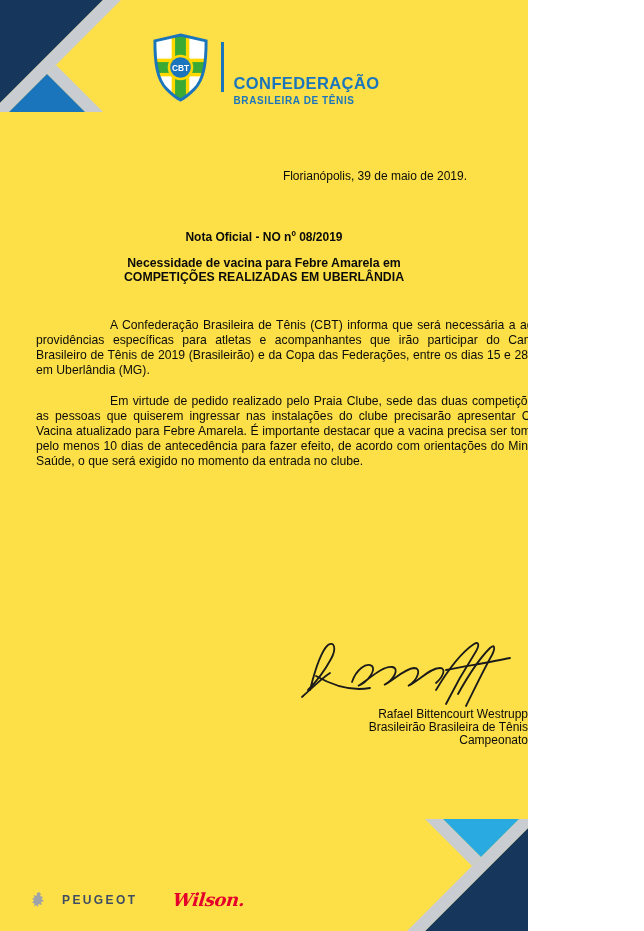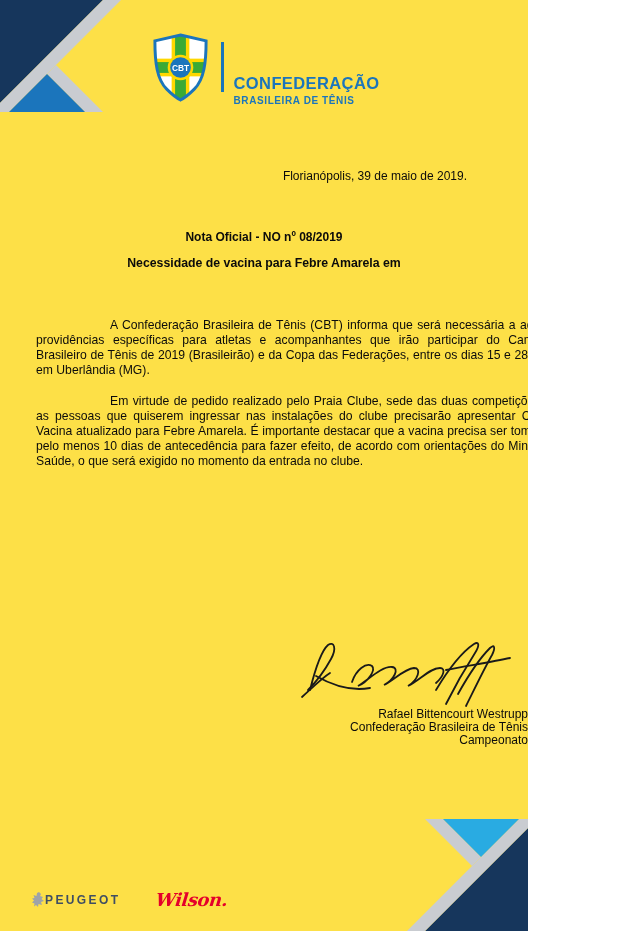--- a/index.html
+++ b/index.html
@@ -26,21 +26,21 @@
     margin:0 0 16px 0;font-size:12.2px;line-height:15px;
     text-align:justify;text-indent:74px;
   }
   
   .sig-block{position:absolute;top:640px;left:0;right:0;display:flex;flex-direction:column;align-items:flex-end;}
   .sig-scribble{display:block;margin-left:14px;}
   .sig-name,.sig-org,.sig-role{font-size:12px;line-height:13px;text-align:center;}
   
   .footer-address{position:absolute;left:33px;top:836px;color:#1b75bc;font-size:8px;font-weight:bold;letter-spacing:.35px;line-height:22px;white-space:nowrap;}
   .sponsors{position:absolute;left:31px;top:889px;display:flex;align-items:center;gap:36px;}
-  .peugeot{display:flex;align-items:center;gap:0;}
+  .peugeot{display:flex;align-items:center;gap:17px;}
   .peugeot-label{font-size:12px;font-weight:bold;letter-spacing:2.4px;color:#3f4e63;}
   .wilson-label{font-family:"DejaVu Serif","Liberation Serif",serif;font-style:italic;font-weight:bold;font-size:18px;color:#e4002b;letter-spacing:-.5px;transform:skewX(-6deg);}
 </style>
 </head>
 <body>
 
 <div class="page">
 
   <svg class="corner-tl" width="125" height="113" viewBox="0 0 125 113">
     <polygon points="0,0 103,0 0,103" fill="#16365c"></polygon>
@@ -83,41 +83,42 @@
       <div class="org-line2">BRASILEIRA DE TÊNIS</div>
     </div>
   </div>
 
   <div class="date-line">Florianópolis, 39 de maio de 2019.</div>
 
   <div class="title">Nota Oficial - NO nº 08/2019</div>
 
   <div class="subtitle">
     <div>Necessidade de vacina para Febre Amarela em</div>
+    <div>COMPETIÇÕES REALIZADAS EM UBERLÂNDIA</div>
   </div>
 
   <div class="body-text">
     <p>A Confederação Brasileira de Tênis (CBT) informa que será necessária a adoção de providências específicas para atletas e acompanhantes que irão participar do Campeonato Brasileiro de Tênis de 2019 (Brasileirão) e da Copa das Federações, entre os dias 15 e 28 de julho, em Uberlândia (MG).</p>
     <p>Em virtude de pedido realizado pelo Praia Clube, sede das duas competições, todas as pessoas que quiserem ingressar nas instalações do clube precisarão apresentar Cartão de Vacina atualizado para Febre Amarela. É importante destacar que a vacina precisa ser tomada com pelo menos 10 dias de antecedência para fazer efeito, de acordo com orientações do Ministério da Saúde, o que será exigido no momento da entrada no clube.</p>
   </div>
 
   <div class="sig-block">
     <svg class="sig-scribble" width="232" height="68" viewBox="0 0 232 68">
       <g fill="none" stroke-width="1.8" stroke-linecap="round" stroke="#1a1a1a">
         <path d="M14,50 C18,34 24,12 32,5 C38,1 41,8 35,19 C29,30 20,42 12,50"></path>
         <path d="M6,57 C16,48 26,38 34,33"></path>
         <path d="M20,36 C34,44 52,52 74,48"></path>
         <path d="M56,42 C60,30 70,22 76,26 C80,30 72,42 62,46 C72,40 86,26 96,27 C104,28 98,40 88,45 C98,40 108,29 118,28 C126,28 122,40 112,46 C124,40 134,28 144,28 C150,28 148,36 140,43"></path>
         <path d="M140,50 C152,30 166,12 178,4 C183,1 184,5 179,13 C170,27 158,48 150,64"></path>
         <path d="M162,54 C172,36 184,18 194,8 C198,4 200,7 196,15 C188,29 178,50 170,66"></path>
         <path d="M150,30 C170,26 196,22 214,18"></path>
       </g>
     </svg>
     <div class="sig-name">Rafael Bittencourt Westrupp</div>
-    <div class="sig-org">Confederação Brasileira de Tênis</div>
+    <div class="sig-org">Brasileirão Brasileira de Tênis</div>
     <div class="sig-role">Campeonato</div>
   </div>
 
   <div class="footer-address">
   </div>
 
   <div class="sponsors">
     <div class="peugeot">
       <svg width="14" height="16" viewBox="0 0 14 16">
         <path d="M8,0 L10,2 L9,4 L12,5 L10.5,7 L13,9 L10,10 L11,13 L7.5,12 L7,15 L5,13 L3,14.5 L3.5,11.5 L1,10.5 L3,8.5 L1,6.5 L3.5,6 L2.5,3 L5.5,4 L6,1 Z" fill="#9ea3a9"></path>

